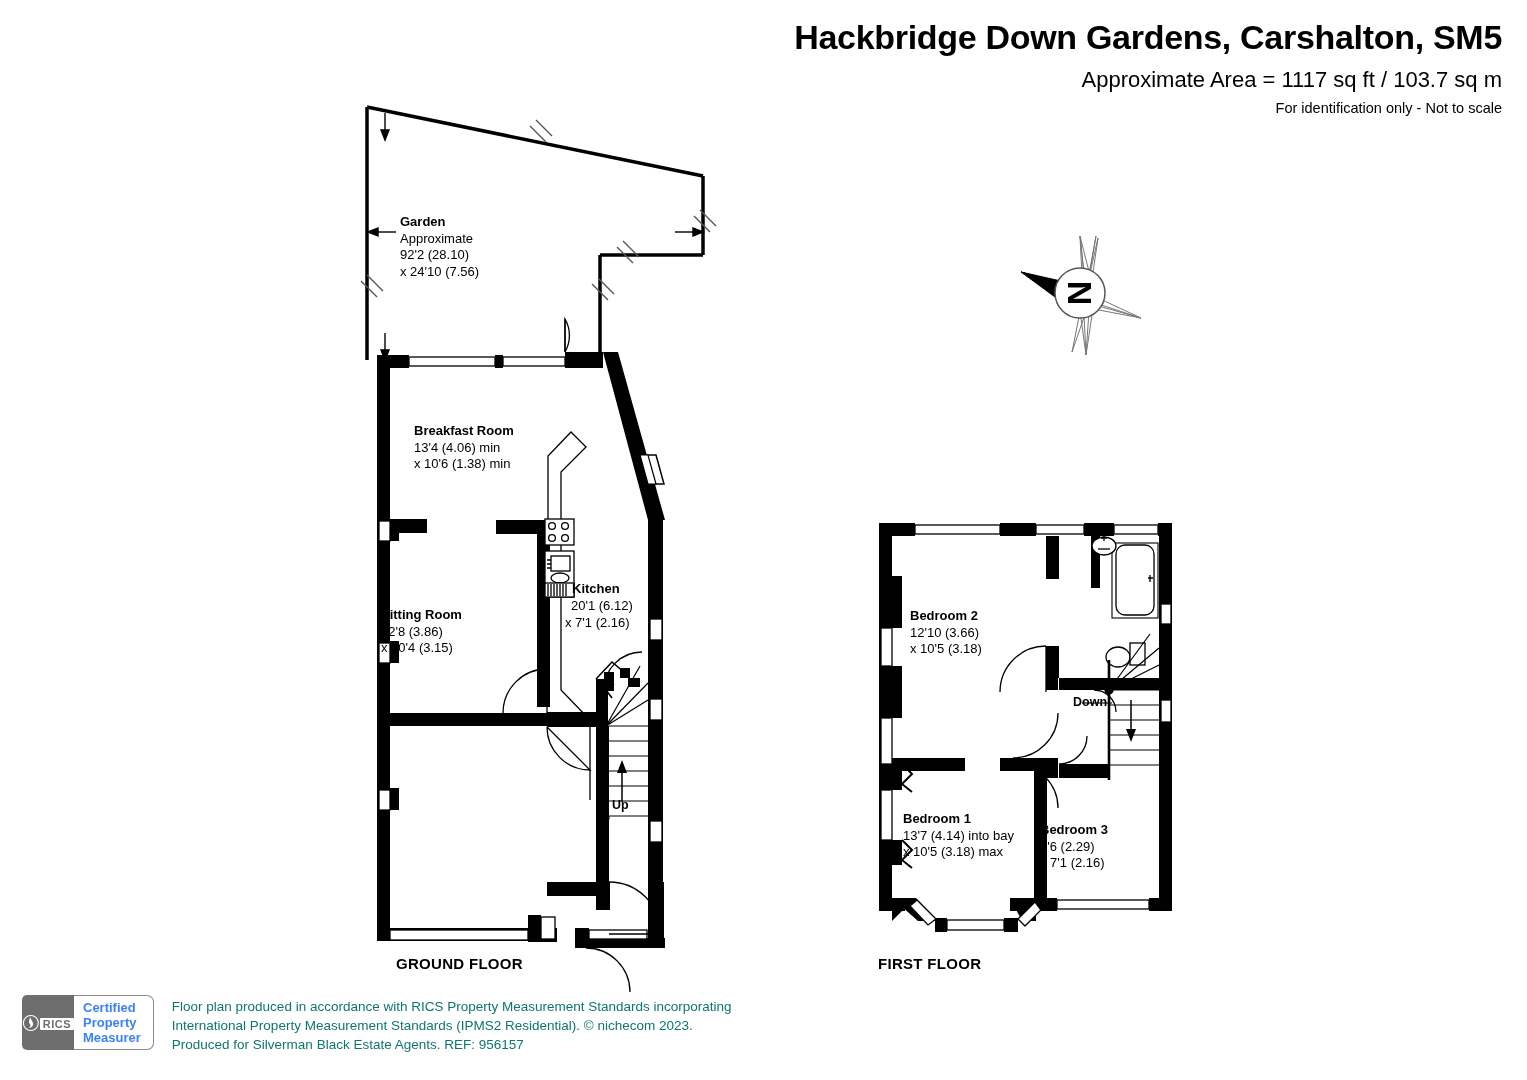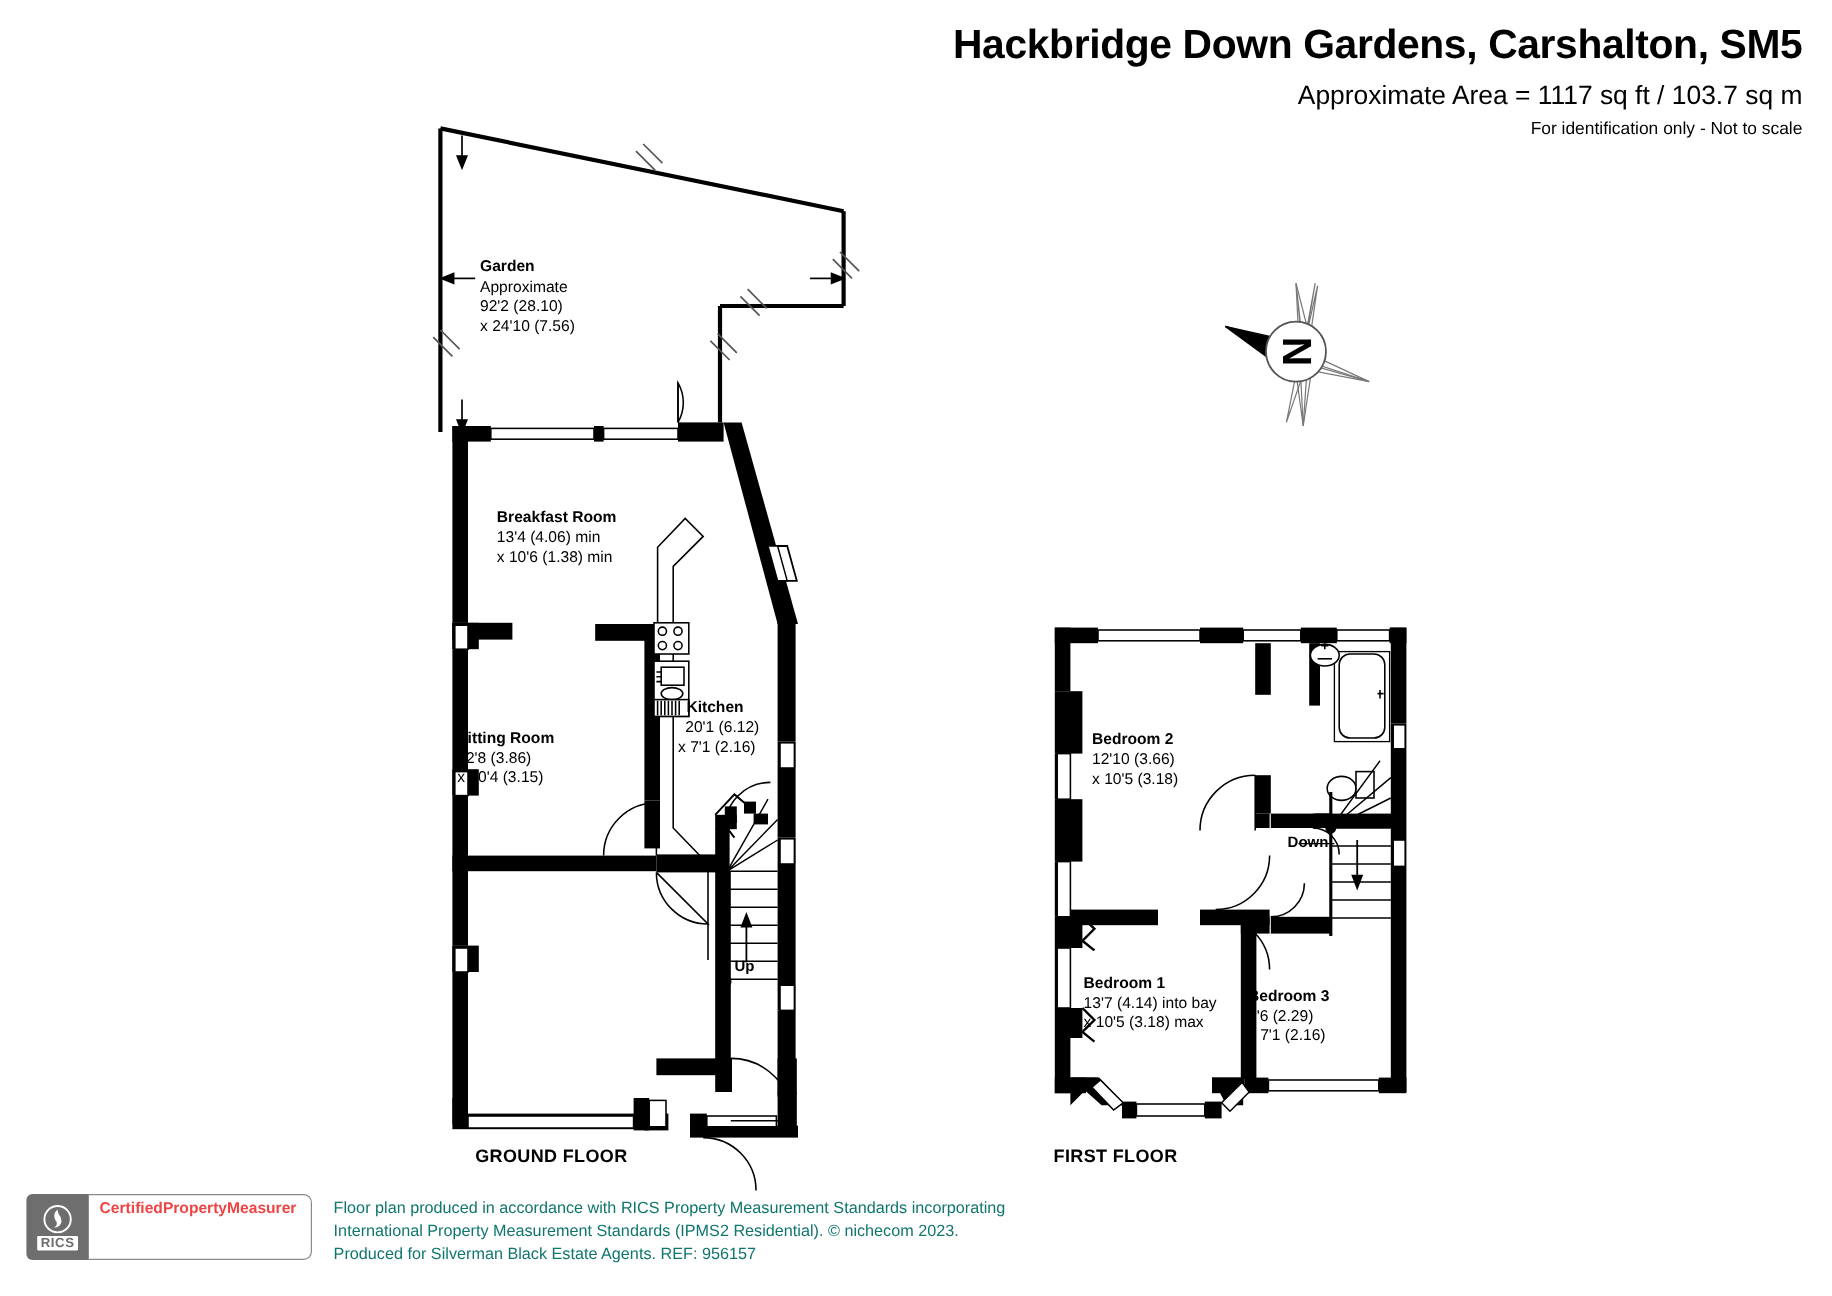--- a/index.html
+++ b/index.html
@@ -109,21 +109,21 @@
   .rics-badge {
     display: flex;
     align-items: stretch;
     height: 55px;
   }
   .rics-mark {
     width: 52px;
     background: #6e6e6e;
     border-radius: 5px 0 0 5px;
     display: flex;
-    flex-direction: column;
+    flex-direction: row;
     align-items: center;
     justify-content: center;
     color: #ffffff;
   }
   .rics-word {
     font-size: 11px;
     font-weight: bold;
     letter-spacing: 0.5px;
     background: #ffffff;
     color: #6e6e6e;
@@ -132,23 +132,23 @@
     margin-top: 2px;
   }
   .rics-text {
     border: 1.4px solid #8a8a8a;
     border-left: none;
     border-radius: 0 7px 7px 0;
     padding: 3px 12px 3px 9px;
     font-size: 13px;
     font-weight: bold;
     line-height: 1.18;
-    color: #ef4444;
+    color: #3b82f6;
     display: flex;
-    flex-direction: row;
+    flex-direction: column;
     justify-content: center;
   }
   .footer-text {
     margin-left: 18px;
     font-size: 13.5px;
     line-height: 1.42;
     color: #0f766e;
     padding-top: 2px;
   }
   .footer-text span { display: block; white-space: nowrap; }

